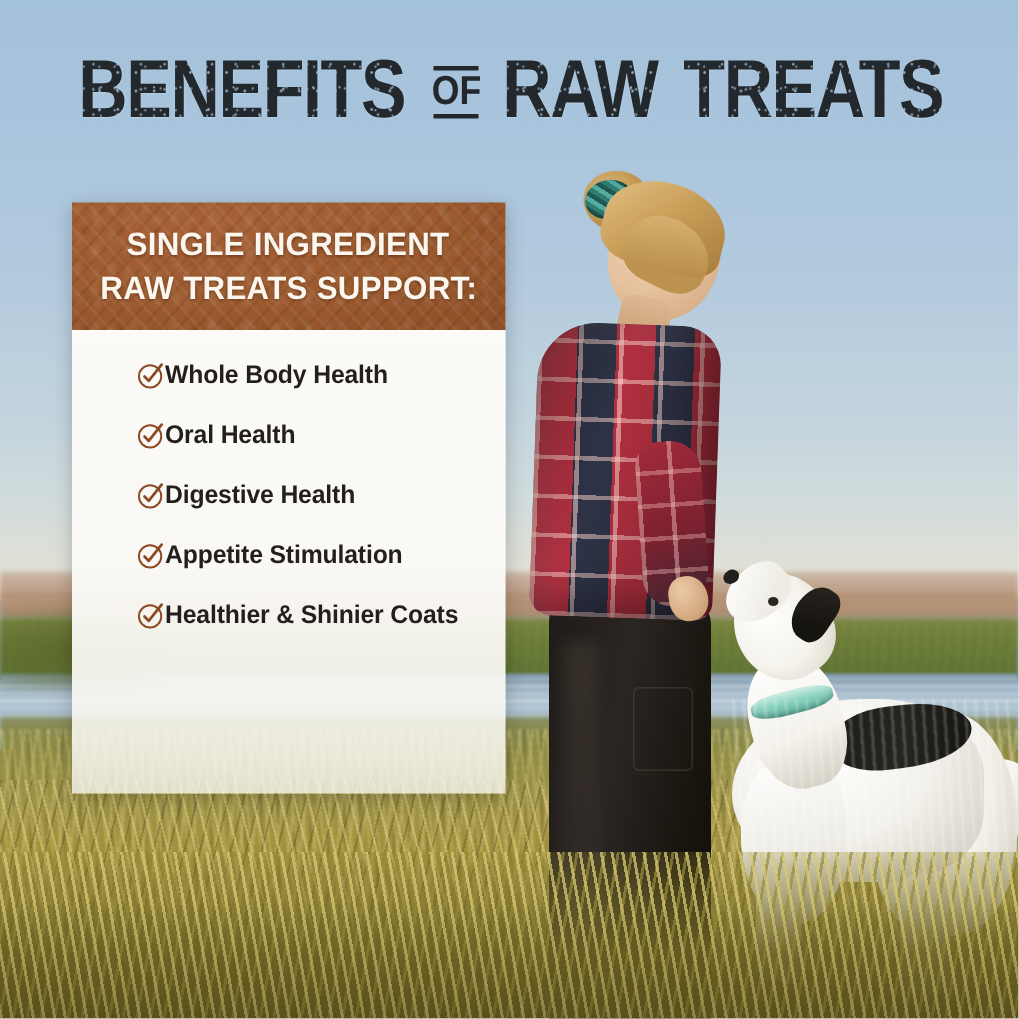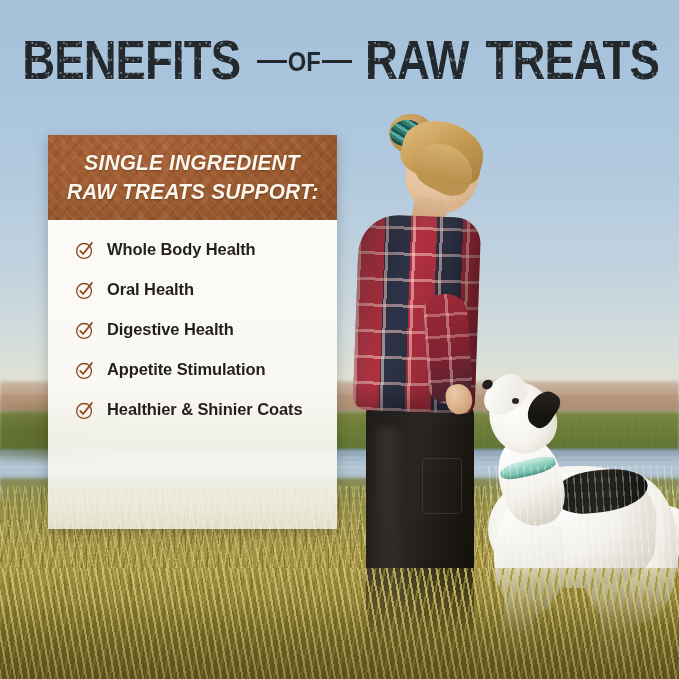--- a/index.html
+++ b/index.html
@@ -365,21 +365,21 @@
     background:
       radial-gradient(circle at 18% 24%, rgba(168,196,220,.85) 0.6px, rgba(0,0,0,0) 1.1px),
       radial-gradient(circle at 64% 58%, rgba(168,196,220,.75) 0.6px, rgba(0,0,0,0) 1.1px),
       radial-gradient(circle at 36% 78%, rgba(168,196,220,.7) 0.5px, rgba(0,0,0,0) 1px),
       radial-gradient(circle at 86% 32%, rgba(168,196,220,.7) 0.5px, rgba(0,0,0,0) 1px);
     background-size:13px 11px, 17px 15px, 11px 13px, 19px 17px;
     mix-blend-mode:normal;
     pointer-events:none;
   }
   .title-of{
-    display:inline-flex;align-items:center;
+    display:inline-flex;flex-direction:column;align-items:center;
     transform:translateY(1px);
     margin:0 2px;
   }
   .title-of .rule{
     width:30px;height:3px;background:#23282d;
   }
   .title-of .of-text{
     font-family:"Liberation Sans",sans-serif;
     font-weight:700;font-size:25px;color:#23282d;
     letter-spacing:0px;
@@ -398,21 +398,20 @@
     background:
       repeating-linear-gradient(48deg,
         rgba(255,255,255,.055) 0px, rgba(255,255,255,.055) 2px,
         rgba(0,0,0,0) 2px, rgba(0,0,0,0) 9px),
       repeating-linear-gradient(-48deg,
         rgba(0,0,0,.07) 0px, rgba(0,0,0,.07) 2px,
         rgba(0,0,0,0) 2px, rgba(0,0,0,0) 9px),
       radial-gradient(ellipse at 30% 20%, #a86136 0%, #9c5a2e 55%, #8c4e26 100%);
     display:flex;flex-direction:column;align-items:center;justify-content:center;
     overflow:hidden;
-    font-style:italic;
   }
   .card-head-tex{
     position:absolute;inset:0;
     background:
       radial-gradient(ellipse 6px 9px at 20% 18%, rgba(255,255,255,.07) 0%, rgba(255,255,255,0) 70%),
       radial-gradient(ellipse 6px 9px at 58% 40%, rgba(255,255,255,.07) 0%, rgba(255,255,255,0) 70%),
       radial-gradient(ellipse 6px 9px at 84% 72%, rgba(255,255,255,.06) 0%, rgba(255,255,255,0) 70%),
       radial-gradient(ellipse 6px 9px at 36% 84%, rgba(0,0,0,.07) 0%, rgba(0,0,0,0) 70%);
     background-size:22px 20px, 26px 24px, 20px 18px, 24px 22px;
     pointer-events:none;
@@ -437,22 +436,21 @@
        rgba(250,249,245,.975) 52%,
        rgba(248,247,241,.93) 78%,
        rgba(246,245,238,.87) 92%,
        rgba(244,243,235,.80) 100%);
     padding-top:10px;
     box-sizing:border-box;
   }
   .benefit{
     display:flex;align-items:center;
     height:40px;
-    padding-left:27px;
-    gap:13px;
+    padding-left:43px;
   }
   .check-icon{width:19px;height:19px;flex:0 0 19px;display:block;}
   .benefit-label{
     font-family:"Liberation Sans",sans-serif;
     font-weight:700;
     font-size:17px;
     color:#231f1d;
     letter-spacing:-.1px;
     white-space:nowrap;
     transform:scaleX(.97);

